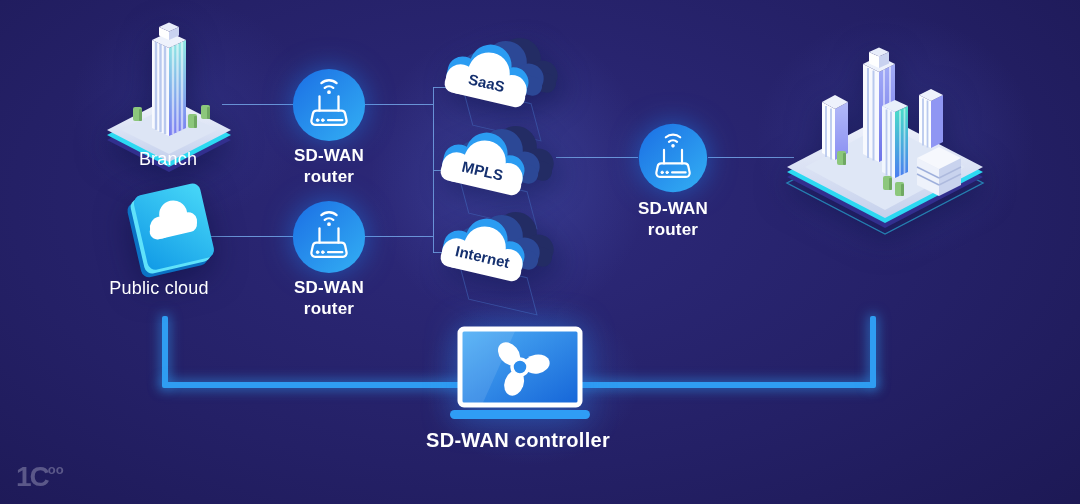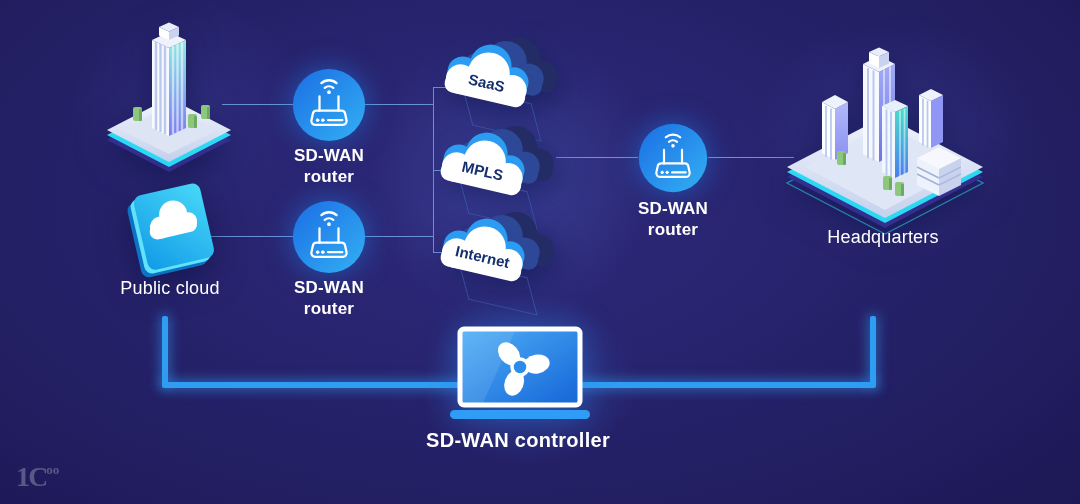--- a/index.html
+++ b/index.html
@@ -27,21 +27,21 @@
   .iso-svg{filter:drop-shadow(0 10px 16px rgba(8,12,60,.5));}
 
   .lbl{position:absolute;z-index:4;color:#fff;text-align:center;
        font-size:18px;line-height:21px;letter-spacing:.2px;}
   .lbl.small{font-size:17px;font-weight:bold;}
   .lbl.bold{font-size:20px;font-weight:bold;letter-spacing:.3px;}
 
   .cloud-text{font-size:15px;font-weight:bold;fill:#15306f;}
 
   .watermark{position:absolute;left:16px;top:455px;z-index:5;color:#5b5889;
-             display:flex;align-items:center;gap:9px;font-family:Liberation Serif, serif;}
+             display:flex;align-items:center;gap:9px;}
   .wm-logo{font-size:28px;font-weight:bold;letter-spacing:-2px;line-height:30px;}
   .wm-sup{font-size:13px;vertical-align:12px;letter-spacing:0px;}
   .wm-name{font-size:21px;font-weight:bold;letter-spacing:2px;line-height:28px;}
 </style>
 </head>
 <body>
 
 <div class="stage">
 
   <div class="glow g-branch"></div>
@@ -102,41 +102,42 @@
 
     <g>
       <rect x="30" y="101" width="9" height="14" rx="2" fill="#8cc77c"></rect>
         <rect x="36" y="103" width="3" height="12" rx="1" fill="#6fa862"></rect>
       <rect x="85" y="108" width="9" height="14" rx="2" fill="#8cc77c"></rect>
         <rect x="91" y="110" width="3" height="12" rx="1" fill="#6fa862"></rect>
       <rect x="98" y="99" width="9" height="14" rx="2" fill="#8cc77c"></rect>
         <rect x="104" y="101" width="3" height="12" rx="1" fill="#6fa862"></rect>
     </g>
   </svg>
+  <div class="lbl" style="left:102px;top:149px;width:132px">Branch</div>
 
   <svg class="icon iso-svg" style="left:120px;top:163px" width="104" height="128" viewBox="0 0 104 128">
     <defs>
       <linearGradient id="pcg" x1="1" y1="0" x2="0" y2="1">
           <stop offset="0" stop-color="#48d8f8"></stop>
           <stop offset="1" stop-color="#119ae6"></stop>
         </linearGradient>
     </defs>
     <g transform="rotate(-13 52 64)">
       <rect x="12" y="32" width="68" height="76" rx="8" fill="#0b72c4"></rect>
       <rect x="16" y="29" width="68" height="76" rx="8" fill="#5fe2fa"></rect>
       <rect x="20" y="26" width="68" height="76" rx="8" fill="url(#pcg)"></rect>
       <g fill="#ffffff">
         <circle cx="41" cy="62" r="11"></circle>
           <circle cx="56" cy="52" r="14"></circle>
           <circle cx="69" cy="62" r="9"></circle>
         <rect x="29" y="58" width="48" height="15" rx="7.5"></rect>
       </g>
     </g>
   </svg>
-  <div class="lbl" style="left:96px;top:278px;width:148px">Public cloud</div>
+  <div class="lbl" style="left:85px;top:278px;width:148px">Public cloud</div>
 
   <svg class="icon router-svg" style="left:291px;top:67px" width="76" height="76" viewBox="0 0 80 80">
     <defs>
         <linearGradient id="rg1" x1="0" y1="0" x2="1" y2="1">
           <stop offset="0" stop-color="#1b6ee4"></stop>
           <stop offset="1" stop-color="#33b0f4"></stop>
         </linearGradient>
       </defs>
     <circle cx="40" cy="40" r="38" fill="url(#rg1)"></circle>
     <g stroke="#fff" stroke-width="2.4" fill="none" stroke-linecap="round">
@@ -325,21 +326,20 @@
 
     <g>
       <rect x="54" y="141" width="9" height="14" rx="2" fill="#8cc77c"></rect>
         <rect x="60" y="143" width="3" height="12" rx="1" fill="#6fa862"></rect>
       <rect x="100" y="166" width="9" height="14" rx="2" fill="#8cc77c"></rect>
         <rect x="106" y="168" width="3" height="12" rx="1" fill="#6fa862"></rect>
       <rect x="112" y="172" width="9" height="14" rx="2" fill="#8cc77c"></rect>
         <rect x="118" y="174" width="3" height="12" rx="1" fill="#6fa862"></rect>
     </g>
   </svg>
-  <div class="lbl" style="left:803px;top:227px;width:160px">Headquarters</div>
 
   <svg class="icon laptop-svg" style="left:447px;top:326px" width="146" height="97" viewBox="0 0 146 97">
     <defs>
       <linearGradient id="lapg" x1="0" y1="0" x2="1" y2="1">
           <stop offset="0" stop-color="#4fb0f6"></stop>
           <stop offset="1" stop-color="#1565d8"></stop>
         </linearGradient>
     </defs>
     <rect x="13" y="3" width="120" height="76" rx="4" fill="url(#lapg)" stroke="#ffffff" stroke-width="5"></rect>
     <path d="M13,3 h56 l-34,76 h-22 z" fill="rgba(255,255,255,.10)"></path>

